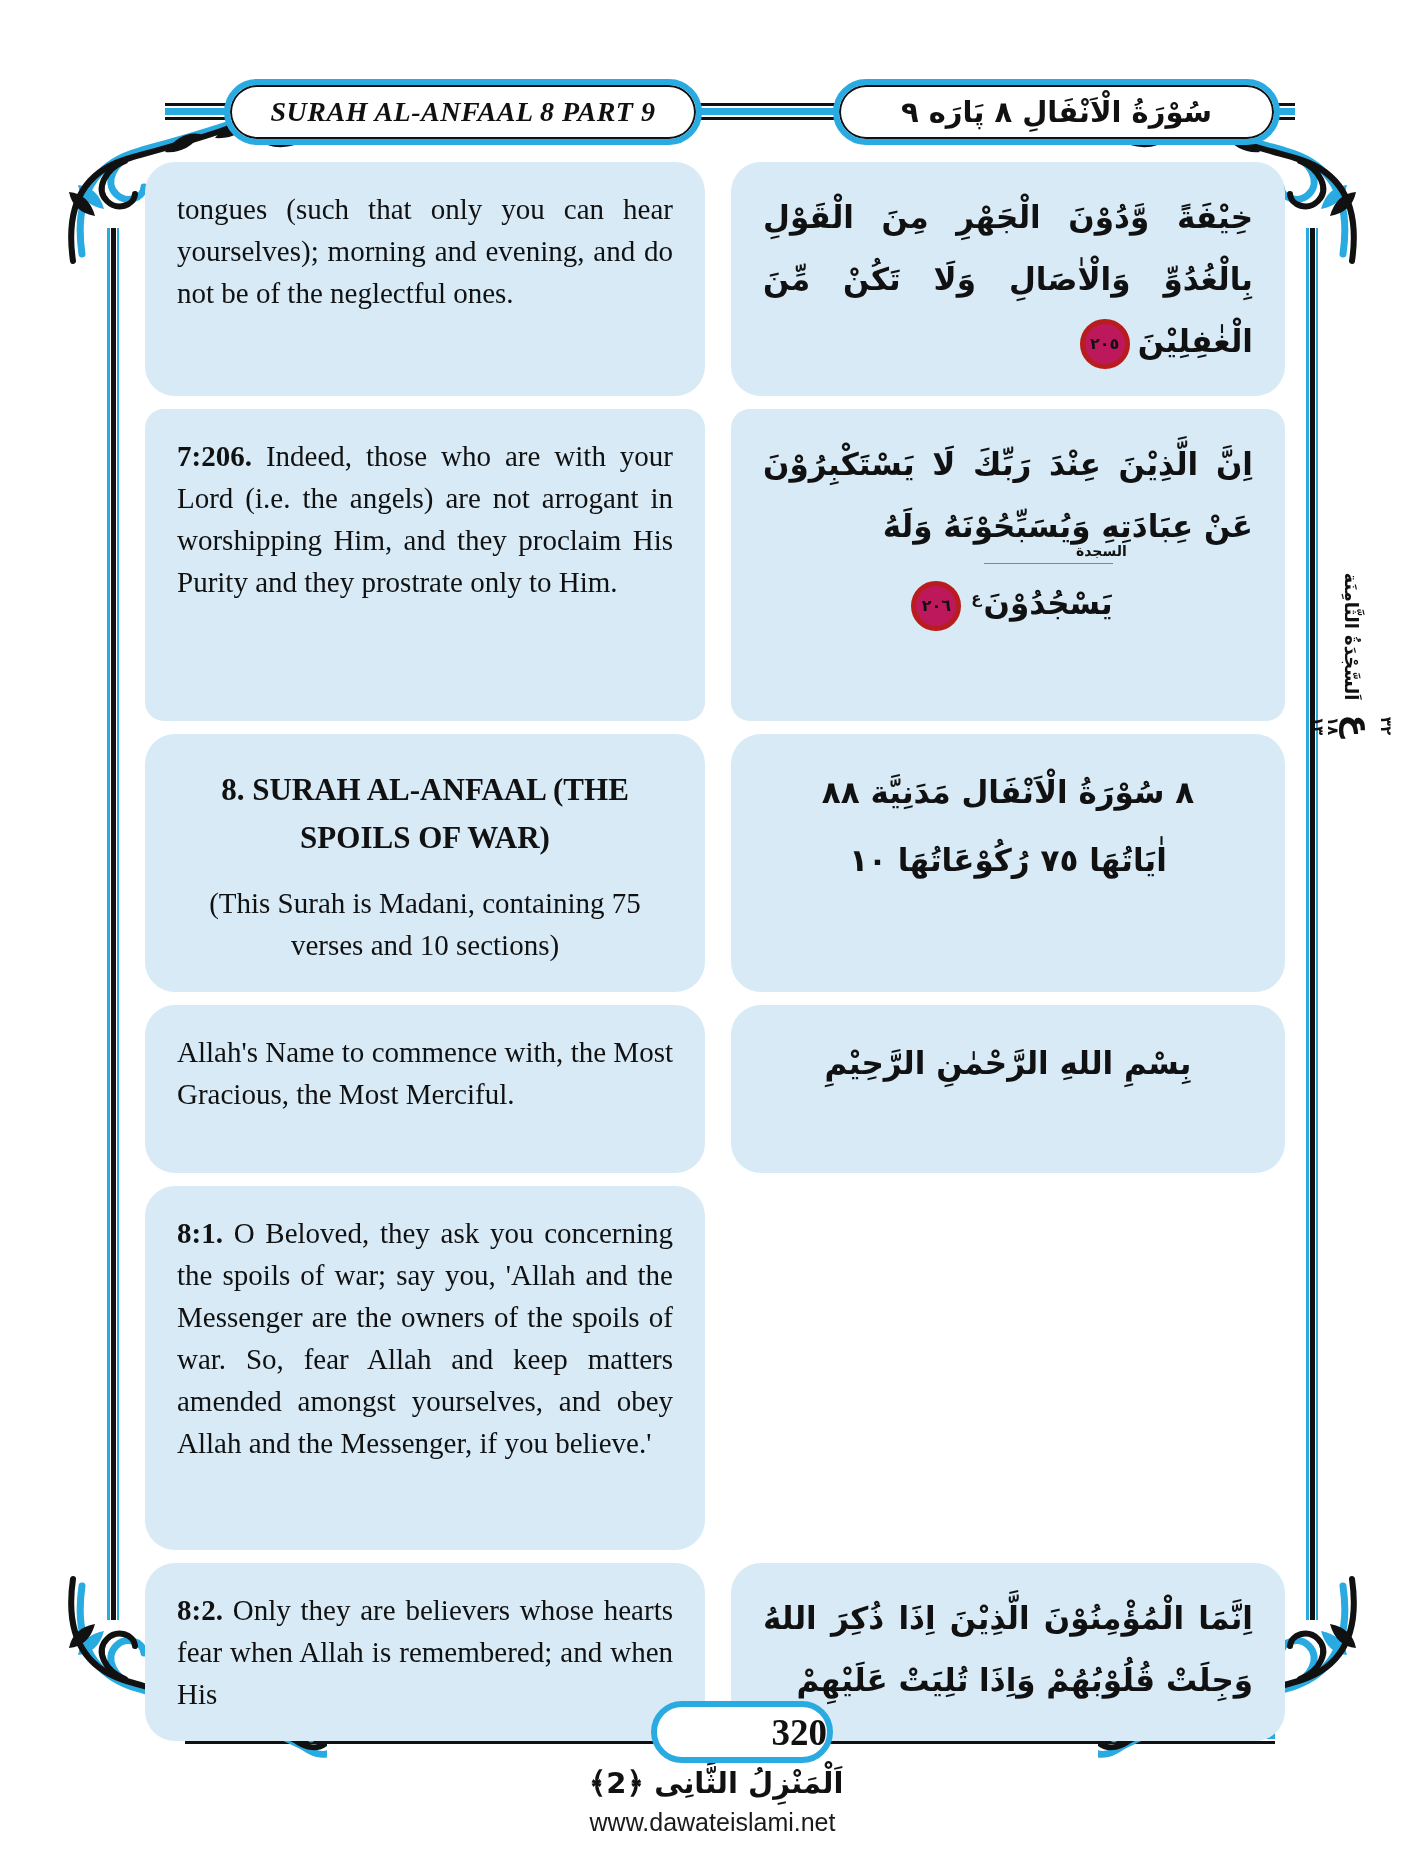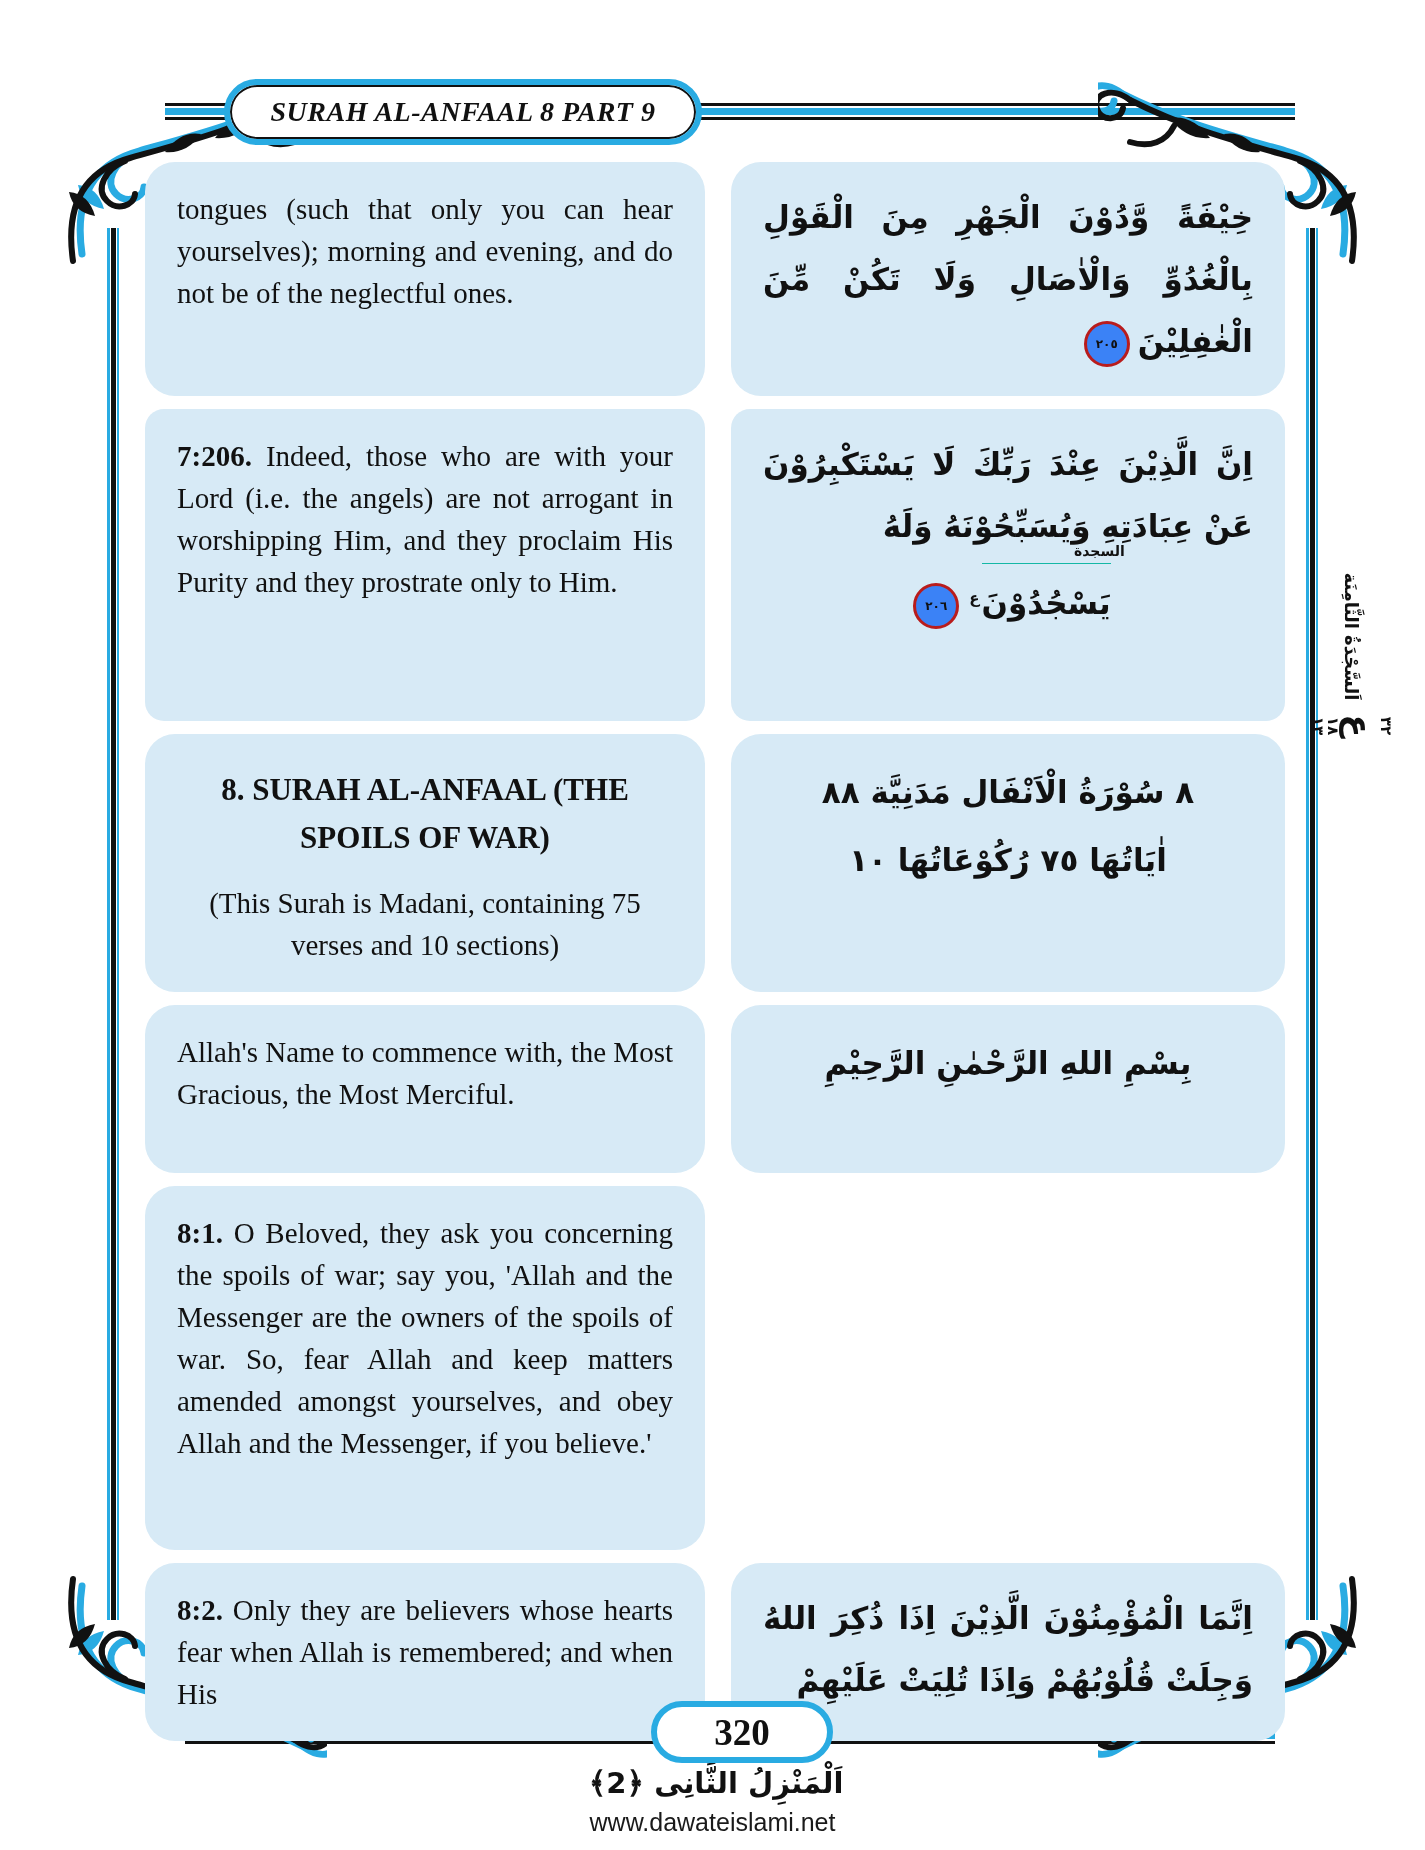--- a/index.html
+++ b/index.html
@@ -40,41 +40,41 @@
   .ar-box{padding:24px 32px;font-family:"DejaVu Sans",sans-serif;font-weight:bold;
           font-size:31px;line-height:2.0;direction:rtl;text-align:justify;}
   .ar-center{text-align:center;line-height:2.2;}
   .en-center{text-align:center;}
   .r1{min-height:232px;} .r2{min-height:312px;border-radius:19px;} .r3{min-height:197px;}
   .r4{min-height:168px;} .r5{min-height:364px;} .r6{min-height:170px;}
   .verse-ref{font-weight:bold;}
   .surah-title{font-weight:bold;font-size:31px;line-height:1.55;margin:6px 0 20px;}
   .surah-sub{font-size:29px;line-height:1.45;}
   .ayah-num{display:inline-flex;align-items:center;justify-content:center;width:40px;height:40px;
-    border:3px solid #b91c1c;border-radius:50%;font-size:12px;line-height:1;vertical-align:middle;
-    margin:0 8px;background:#3b82f6;}
+    border:5px solid #b91c1c;border-radius:50%;font-size:16px;line-height:1;vertical-align:middle;
+    margin:0 8px;background:#be185d;}
   .sajdah-line{display:block;text-align:center;margin-top:6px;}
   .sajdah-word{display:inline-block;border-top:1px solid #14b8a6;padding-top:8px;position:relative;}
   .sajdah-tag{position:absolute;top:-20px;right:-14px;font-size:14px;line-height:1;font-weight:bold;}
   .ruku-mark{font-size:15px;vertical-align:super;margin:0 2px;}
 
   
   .side-marker{position:absolute;left:1302px;top:555px;width:100px;height:200px;z-index:2;}
   .side-marker-inner{position:absolute;left:-50px;top:50px;width:200px;height:100px;
     transform:rotate(90deg);display:flex;align-items:center;justify-content:center;gap:14px;
     font-family:"DejaVu Sans",sans-serif;font-weight:bold;direction:rtl;}
   .ruku-group{text-align:center;line-height:1;}
   .ruku-group .num{display:block;font-size:15px;}
   .ruku-group .ain{display:block;font-size:34px;margin:2px 0;}
   .side-label{font-size:18px;}
 
   
   .page-pill{position:absolute;left:651px;top:1701px;width:182px;height:62px;background:#fff;
     border:6px solid #29abe2;border-radius:31px;box-sizing:border-box;display:flex;
-    align-items:center;justify-content:center;font-weight:bold;font-size:37px;z-index:3;}
+    align-items:center;justify-content:flex-end;font-weight:bold;font-size:37px;z-index:3;}
   .manzil{position:absolute;left:7px;right:0;top:1765px;text-align:center;
     font-family:"DejaVu Sans",sans-serif;font-weight:bold;font-size:29px;direction:rtl;z-index:2;}
   .manzil .orn{font-size:30px;}
   .website{position:absolute;left:0;right:0;top:1808px;text-align:center;
     font-family:"Liberation Sans",sans-serif;font-size:25px;color:#1a1a1a;z-index:2;}
 </style>
 </head>
 <body>
 
 <svg width="0" height="0" style="position:absolute">
@@ -114,20 +114,23 @@
   <div class="corner bl"><svg viewBox="0 0 272 202" width="272" height="202">
         <use href="#flourish"></use>
       </svg></div>
   <div class="corner br"><svg viewBox="0 0 272 202" width="272" height="202">
         <use href="#flourish"></use>
       </svg></div>
 
   <div class="pill pill-en">
     <span>SURAH AL-ANFAAL 8 PART 9</span>
   </div>
+  <div class="pill pill-ar">
+    <span>سُوْرَةُ الْاَنْفَالِ ٨ پَارَه ٩</span>
+  </div>
 
   <div class="rows">
 
     <div class="row">
       <div class="cell-en box en-box r1">
         <span>tongues (such that only you can hear yourselves); morning and evening, and do not be of the neglectful ones.</span>
       </div>
       <div class="cell-ar box ar-box r1">
         <span>خِيْفَةً وَّدُوْنَ الْجَهْرِ مِنَ الْقَوْلِ بِالْغُدُوِّ وَالْاٰصَالِ وَلَا تَكُنْ مِّنَ الْغٰفِلِيْنَ</span><span class="ayah-num">٢٠٥</span>
       </div>

